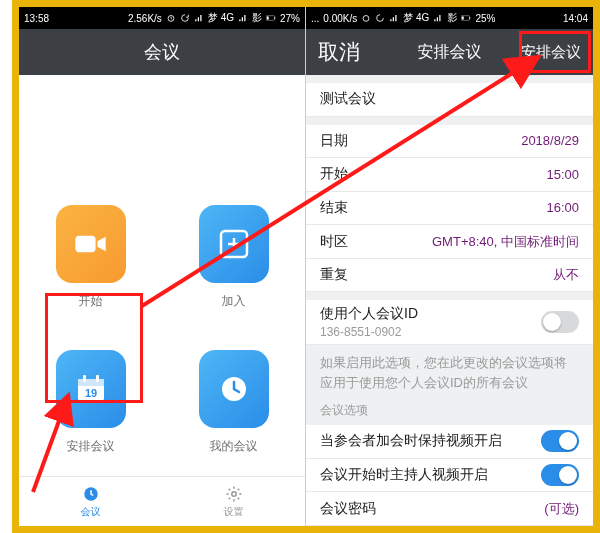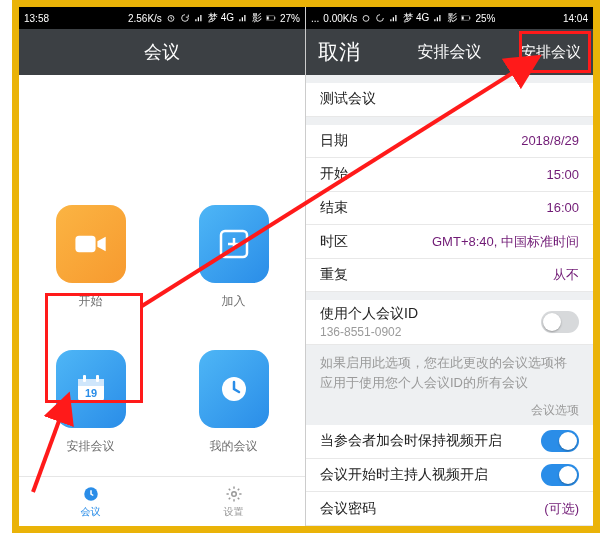--- a/index.html
+++ b/index.html
@@ -45,21 +45,21 @@
 
   
   .right-body{flex:1;background:#eef0f2;display:flex;flex-direction:column;overflow:hidden;font-size:14px;}
   .cell{background:#fff;display:flex;align-items:center;justify-content:space-between;padding:0 14px;height:42px;border-bottom:1px solid #e8e8e8;color:#222;}
   .cell .val{color:#701a75;font-size:13px;}
   .cell .sub{font-size:12px;color:#9a9a9a;margin-top:2px;}
   .cell.twoline{flex-direction:row;height:56px;}
   .cell.twoline .col{display:flex;flex-direction:column;}
   .section-gap{height:10px;background:#eef0f2;}
   .note{background:#eef0f2;color:#9a9a9a;font-size:13px;line-height:1.5;padding:8px 14px 4px 14px;}
-  .opthdr{background:#eef0f2;color:#9a9a9a;font-size:12px;padding:6px 14px 6px 14px;text-align:right;}
+  .opthdr{background:#eef0f2;color:#9a9a9a;font-size:12px;padding:6px 14px 6px 14px;}
 
   
   .toggle{width:38px;height:22px;border-radius:11px;background:#d7d9db;position:relative;}
   .toggle::after{content:"";position:absolute;width:18px;height:18px;border-radius:50%;background:#fff;top:2px;left:2px;box-shadow:0 1px 2px rgba(0,0,0,0.3);}
   .toggle.on{background:#2a8de8;}
   .toggle.on::after{left:auto;right:2px;}
 
   
   .redbox{position:absolute;border:3px solid #ff1a1a;pointer-events:none;}
   .arrow{position:absolute;pointer-events:none;}

